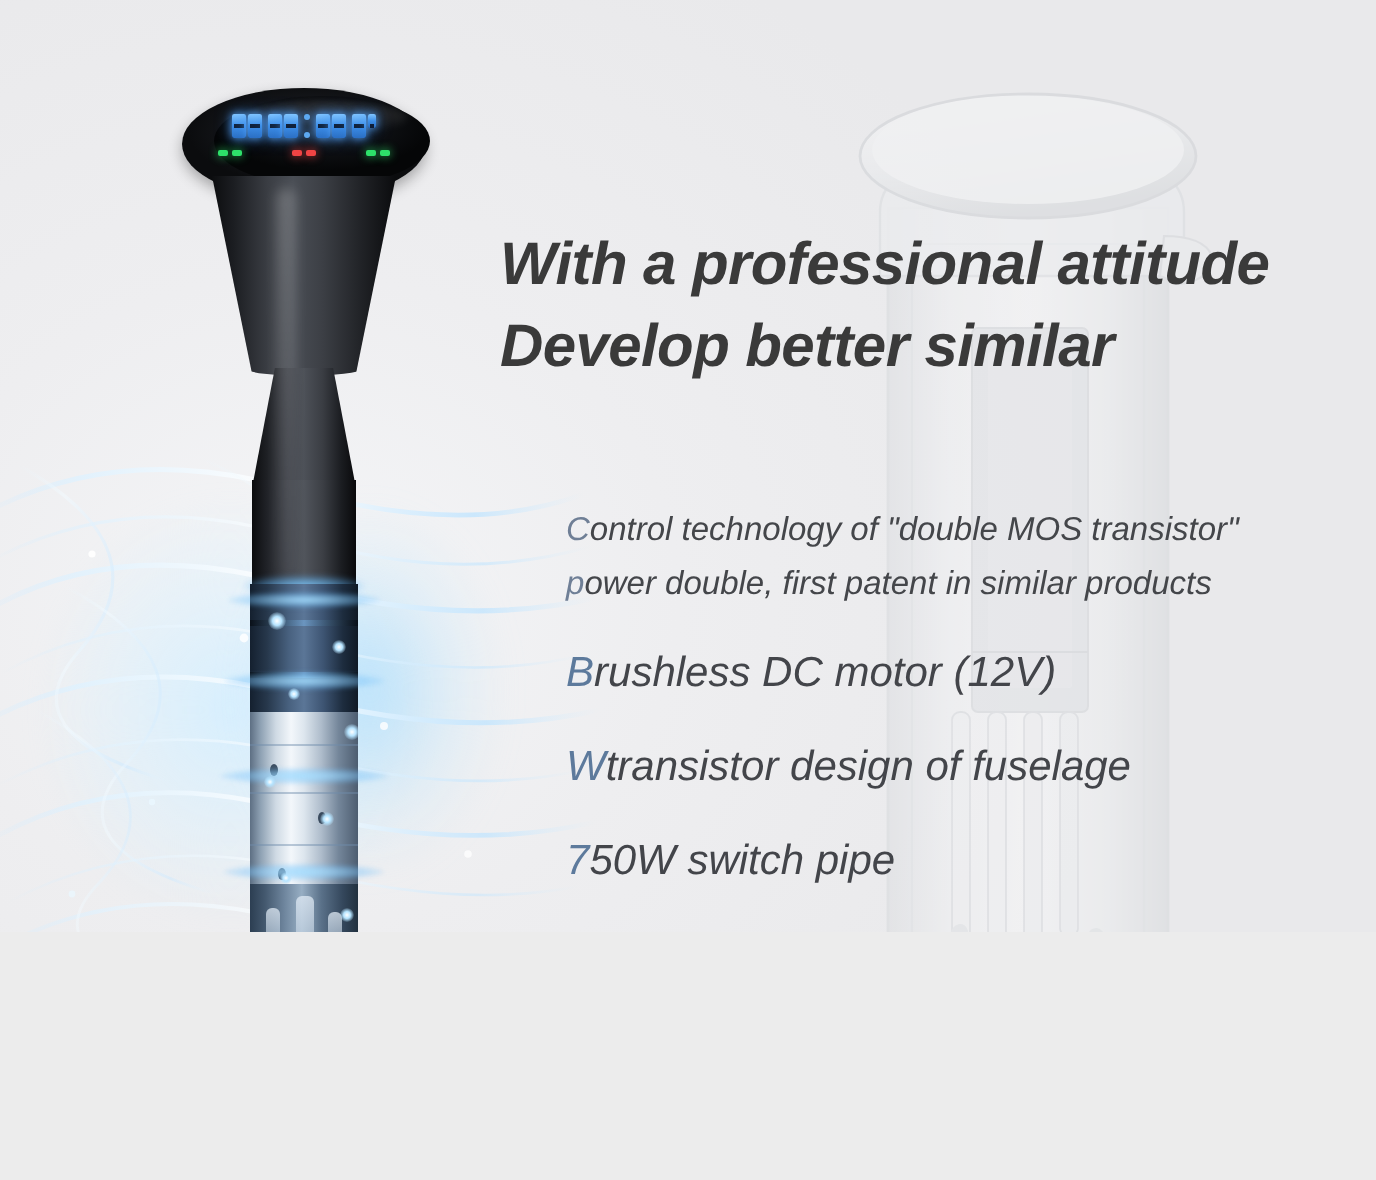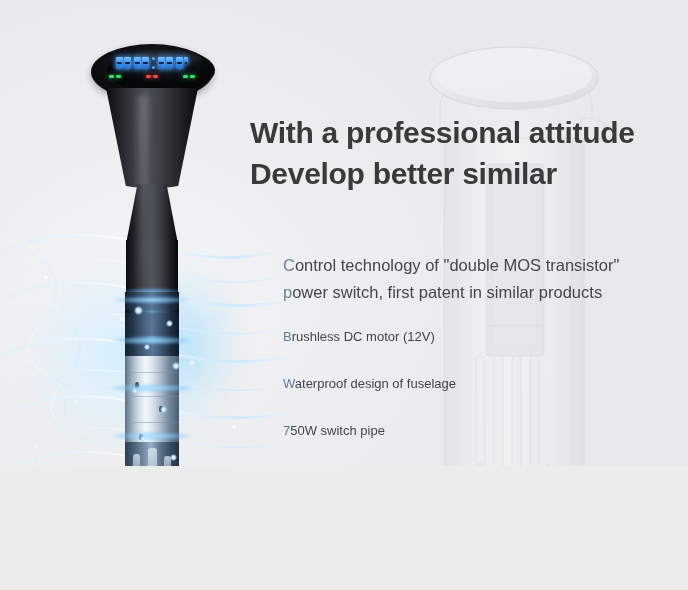--- a/index.html
+++ b/index.html
@@ -15,20 +15,21 @@
   }
 
   #banner {
     position: relative;
     width: 688px;
     height: 466px;
     overflow: hidden;
     background:
       radial-gradient(ellipse 420px 360px at 150px 300px, #f4f5f7 0%, #eeeef0 45%, #e9e9eb 100%),
       linear-gradient(135deg, #eeeef0 0%, #e9e9ea 55%, #e7e7e9 100%);
+    font-style: italic;
   }
 
   
   .ghost {
     position: absolute;
     left: 414px;
     top: 26px;
     width: 200px;
     height: 512px;
     opacity: 0.5;
@@ -309,21 +310,21 @@
     width: 400px;
   }
   .feature-para {
     font-size: 16.5px;
     color: #44464a;
     line-height: 27px;
     margin-bottom: 17px;
   }
   .feature-para .lead { color: #6f7f96; }
   .feature-item {
-    font-size: 13px;
+    font-size: 21px;
     color: #43454a;
     line-height: 28px;
     margin-bottom: 19px;
     white-space: nowrap;
   }
   .feature-item .lead { color: #5d7characterize; }
   .feature-item .lead { color: #5d7persona; }
   .feature-item .lead { color: #5d7a9c; }
 </style>
 </head>
@@ -519,21 +520,21 @@
   </div>
 
   <div class="headline">
     <div class="headline-line">With a professional attitude</div>
     <div class="headline-line">Develop better similar</div>
   </div>
 
   <div class="features">
     <div class="feature-para">
       <div><span class="lead">C</span><span>ontrol technology of "double MOS transistor"</span></div>
-      <div><span class="lead">p</span><span>ower switch, first patent in similar products</span></div>
+      <div><span class="lead">p</span><span>ower double, first patent in similar products</span></div>
     </div>
 
     <div class="feature-item"><span class="lead">B</span><span>rushless DC motor (12V)</span></div>
-    <div class="feature-item"><span class="lead">W</span><span>aterproof design of fuselage</span></div>
+    <div class="feature-item"><span class="lead">W</span><span>transistor design of fuselage</span></div>
     <div class="feature-item"><span class="lead">7</span><span>50W switch pipe</span></div>
   </div>
 
 </div>
 
 </body></html>

